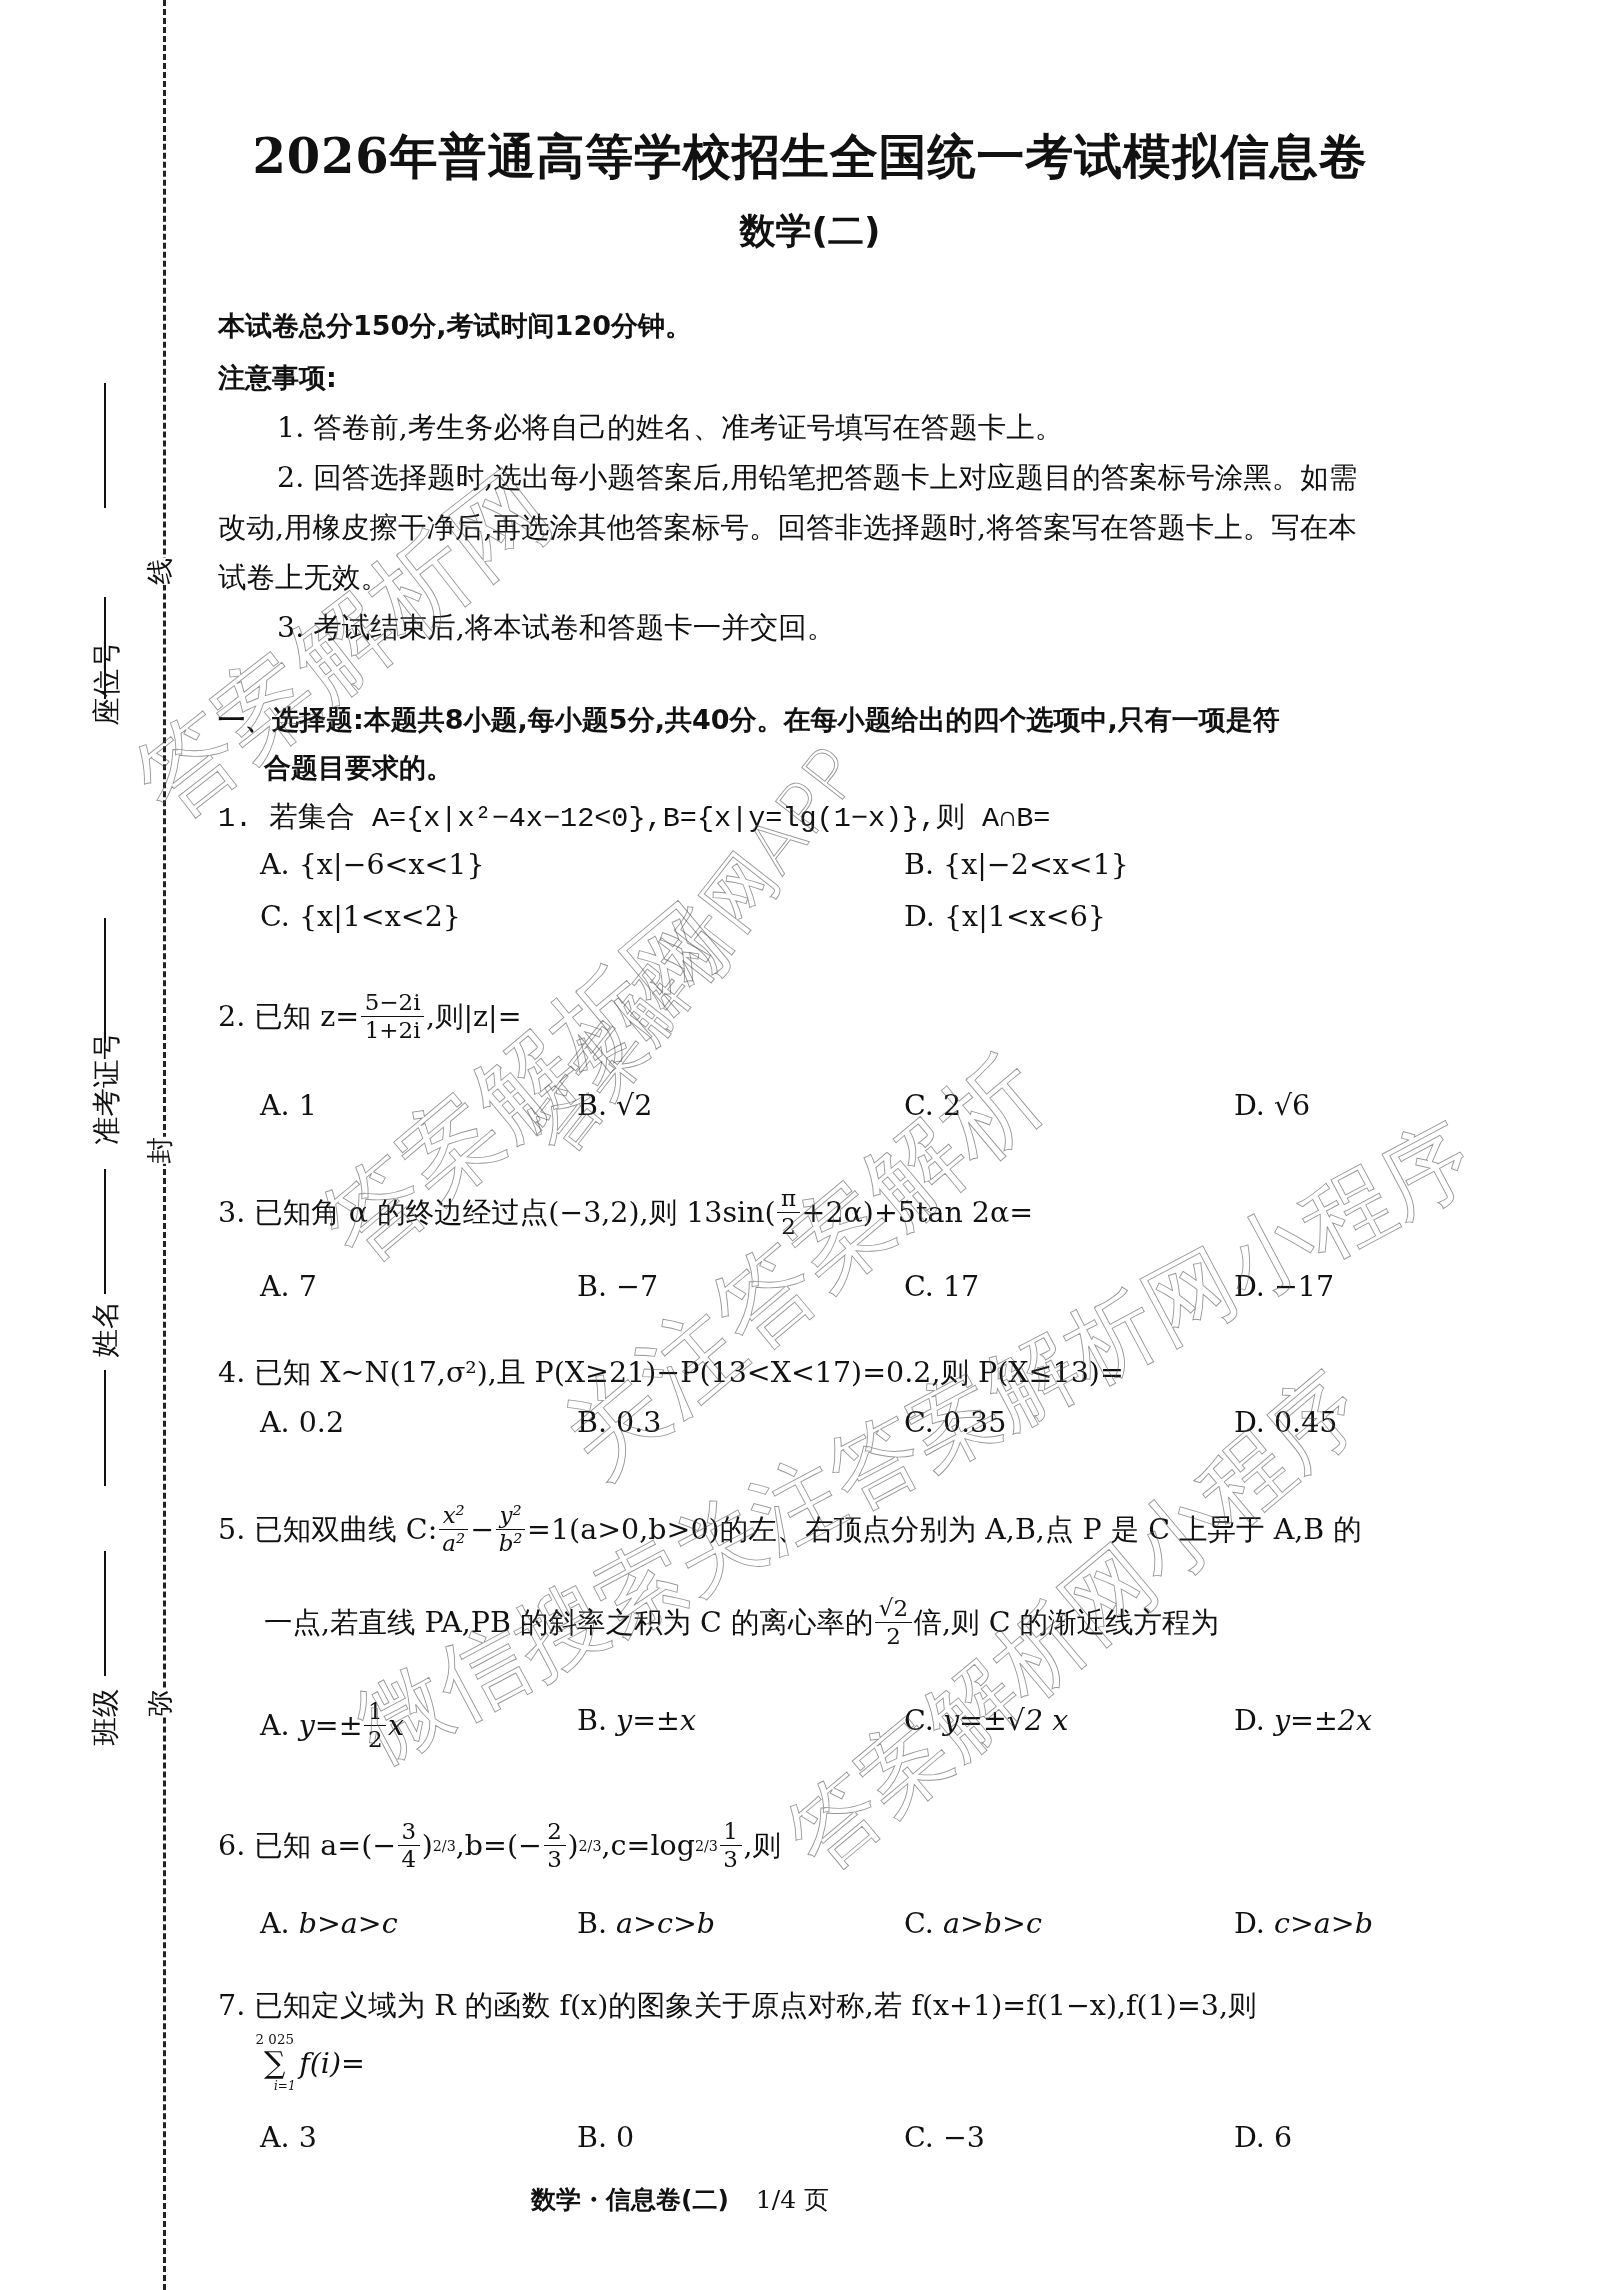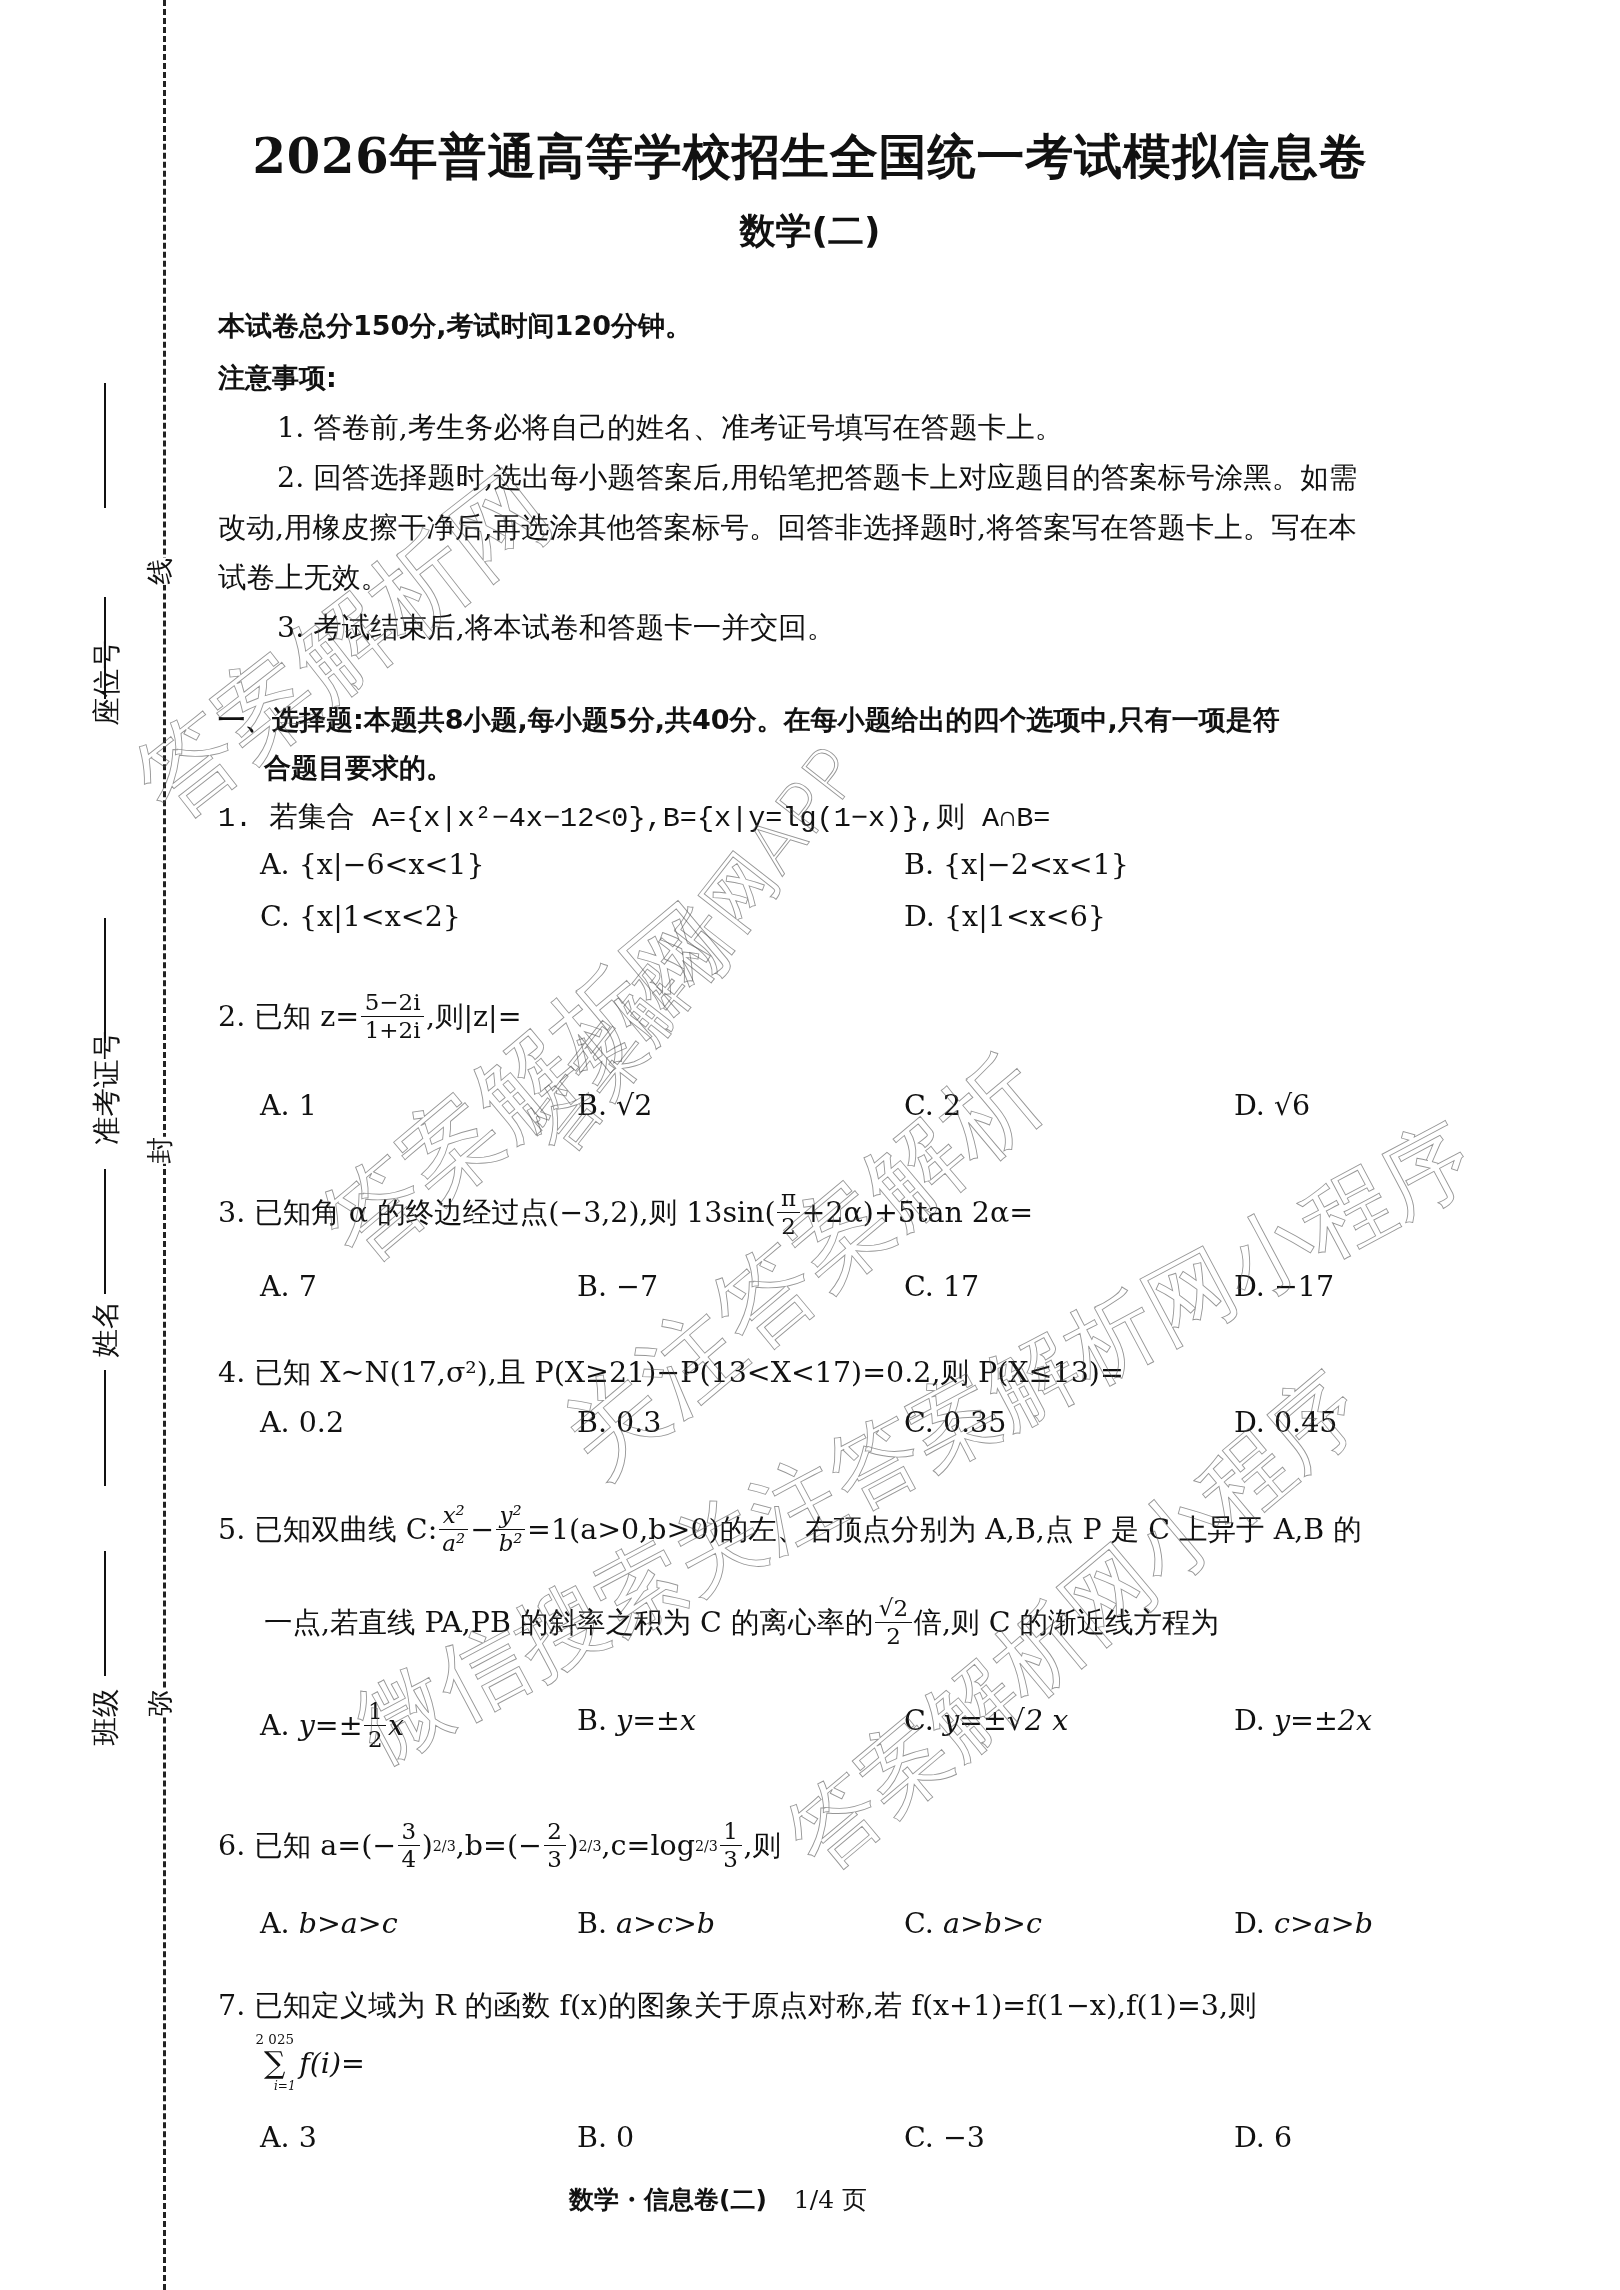--- a/index.html
+++ b/index.html
@@ -12,21 +12,21 @@
   .q { font-size:28.5px; }
   .opt { position:absolute; font-size:28.5px; }
   .frac { display:inline-flex; flex-direction:column; align-items:center; vertical-align:middle; font-size:23px; line-height:27px; margin:0 1.8px; }
   .frac .num { border-bottom:1.8px solid #111; padding:0 3.6px; }
   .italic { font-style:italic; }
   .dashline { left:163px; top:0; height:2290px; border-left:3.6px dashed #222; }
   .seal-char { left:147px; font-size:27px; font-family:"DejaVu Sans",sans-serif; background:#fff; padding:5.3px 0; transform:rotate(-90deg); }
   .vlabel { left:77px; font-size:28.5px; font-family:"DejaVu Sans",sans-serif; transform:rotate(-90deg); transform-origin:center; white-space:nowrap; }
   .vrule { left:104px; width:1.8px; background:#111; }
   .watermark { color:rgba(90,90,90,0.55); font-family:"DejaVu Sans",sans-serif; font-weight:300; white-space:nowrap; transform-origin:left center; pointer-events:none; -webkit-text-stroke:0.9px rgba(80,80,80,0.6); color:transparent; }
-  .footer { left:0; width:1360px; top:2183px; text-align:center; font-size:25px; font-weight:bold; font-family:"DejaVu Sans",sans-serif;padding-left:38px; }
+  .footer { left:0; width:1360px; top:2183px; text-align:center; font-size:25px; font-weight:bold; font-family:"DejaVu Sans",sans-serif; }
   .footer .page { font-weight:normal; font-family:"DejaVu Serif",serif; margin-left:27px; }
 </style>
 </head>
 <body>
 
 <div class="abs dashline"></div>
 <div class="abs seal-char" style="top:548px;">线</div>
 <div class="abs seal-char" style="top:1127px;">封</div>
 <div class="abs seal-char" style="top:1680px;">弥</div>
 

